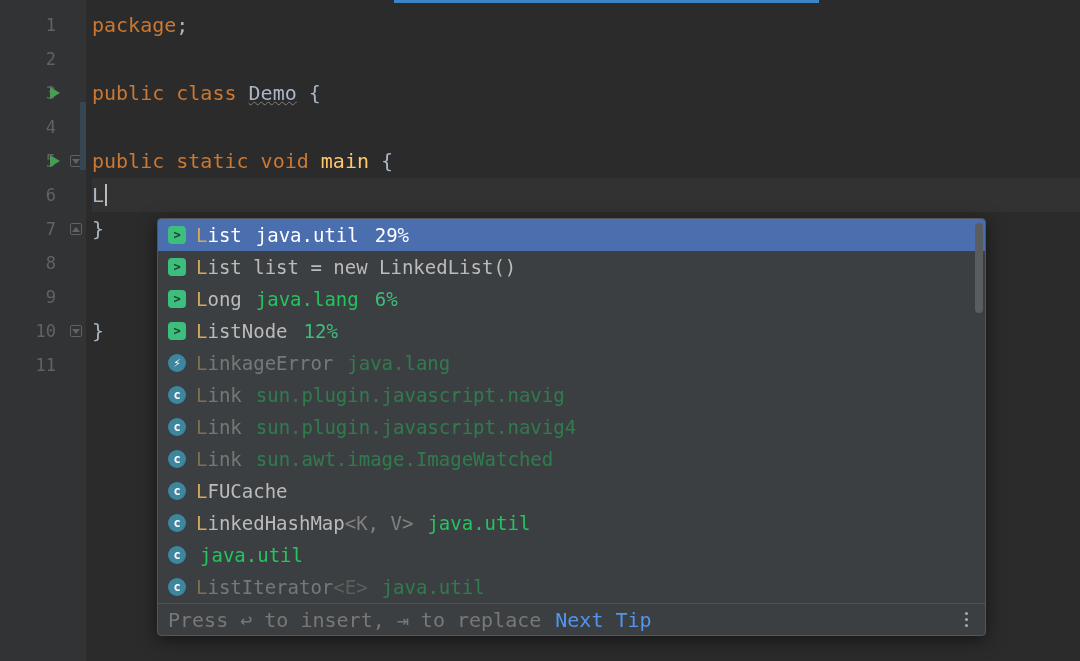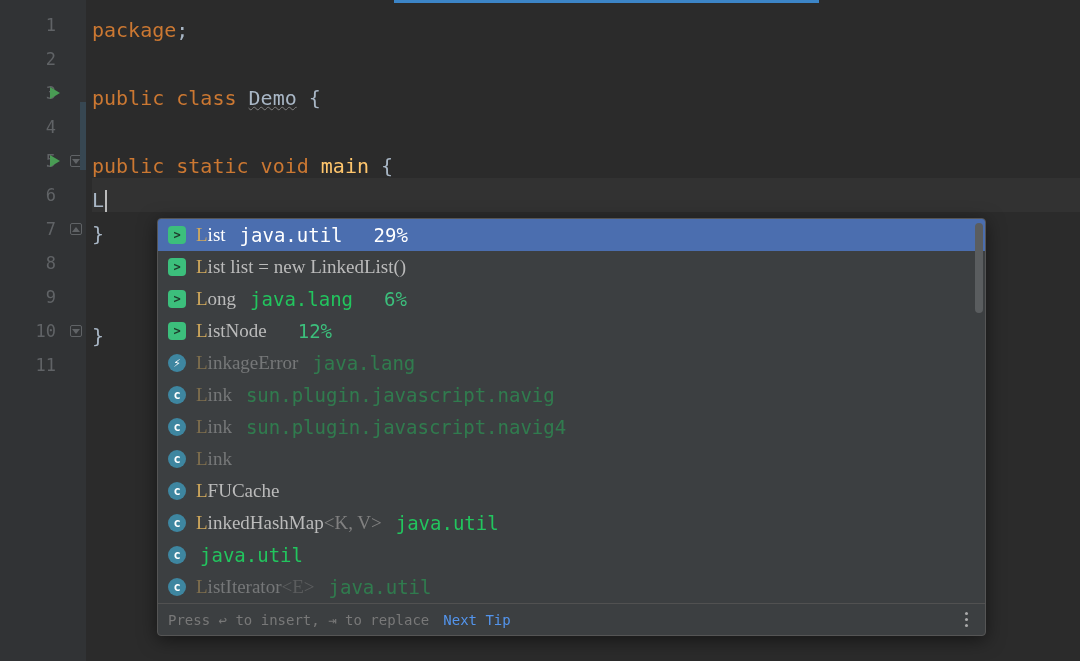--- a/index.html
+++ b/index.html
@@ -74,21 +74,21 @@
   }
   .code {
     flex: 1;
     padding-top: 8px;
     padding-left: 6px;
     position: relative;
   }
   .code-line {
     height: 34px;
     display: flex;
-    align-items: flex-end;
+    align-items: center;
     white-space: pre;
   }
   .code-line.current {
     background: #323232;
   }
   .change-marker {
     position: absolute;
     left: -6px;
     width: 6px;
     background: #374752;
@@ -138,35 +138,35 @@
   .item-icon {
     width: 18px; height: 18px;
     border-radius: 4px;
     display:flex;align-items:center;justify-content:center;
     font-size:12px;font-weight:bold;color:#2b2b2b;
     flex-shrink:0;
   }
   .icon-green { background:#3cbf7c; color:#1e3a2b;}
   .icon-blue  { background:#3e86a0; color:#fff; border-radius:50%;}
   .icon-bolt  { background:#3e86a0; color:#fff; border-radius:50%;}
-  .item-text { color:#bbbbbb;font-family:Liberation Serif, serif; }
+  .item-text { color:#bbbbbb; }
   .item-text .hl { color:#d0a85c; }
   .popup-item.selected .item-text,
   .popup-item.selected .item-detail,
   .popup-item.selected .item-pct { color:#fff; }
   .item-detail { color:#22c55e; margin-left:4px; }
-  .item-pct { color:#3cbf7c; margin-left:21px; }
+  .item-pct { color:#3cbf7c; margin-left:6px; }
   .item-generic { color:#808080; }
   .popup-footer {
     height: 32px;
     border-top:1px solid #515151;
     display:flex;
     align-items:center;
     padding:0 10px;
-    font-size:14px;
+    font-size:20px;
     color:#787878;
   }
   .popup-footer .link { color:#5394ec; margin-left:14px; cursor:pointer;}
   .popup-footer .more {
     margin-left:auto;
     width:18px;height:18px;
     display:flex;flex-direction:column;justify-content:center;align-items:center;gap:3px;
     cursor:pointer;
   }
   .popup-footer .more span{width:3px;height:3px;background:#aaa;border-radius:50%;}
@@ -244,21 +244,21 @@
 
 <div class="popup">
   <div class="popup-list" id="popup-list">
       <div class="popup-item selected"><div class="item-icon icon-green">&gt;</div><span class="item-text"><span class="hl">L</span>ist</span><span class="item-detail">java.util</span><span class="item-pct">29%</span></div>
       <div class="popup-item"><div class="item-icon icon-green">&gt;</div><span class="item-text"><span class="hl">L</span>ist list = new LinkedList()</span></div>
       <div class="popup-item"><div class="item-icon icon-green">&gt;</div><span class="item-text"><span class="hl">L</span>ong</span><span class="item-detail">java.lang</span><span class="item-pct">6%</span></div>
       <div class="popup-item"><div class="item-icon icon-green">&gt;</div><span class="item-text"><span class="hl">L</span>istNode</span><span class="item-pct">12%</span></div>
       <div class="popup-item faded"><div class="item-icon icon-bolt">⚡</div><span class="item-text"><span class="hl">L</span>inkageError</span><span class="item-detail">java.lang</span></div>
       <div class="popup-item faded"><div class="item-icon icon-blue">c</div><span class="item-text"><span class="hl">L</span>ink</span><span class="item-detail">sun.plugin.javascript.navig</span></div>
       <div class="popup-item faded"><div class="item-icon icon-blue">c</div><span class="item-text"><span class="hl">L</span>ink</span><span class="item-detail">sun.plugin.javascript.navig4</span></div>
-      <div class="popup-item faded"><div class="item-icon icon-blue">c</div><span class="item-text"><span class="hl">L</span>ink</span></div>
+      <div class="popup-item faded"><div class="item-icon icon-blue">c</div><span class="item-text"><span class="hl">L</span>ink</span><span class="item-detail">sun.awt.image.ImageWatched</span></div>
       <div class="popup-item"><div class="item-icon icon-blue">c</div><span class="item-text"><span class="hl">L</span>FUCache</span></div>
       <div class="popup-item"><div class="item-icon icon-blue">c</div><span class="item-text"><span class="hl">L</span>inkedHashMap<span class="item-generic">&lt;K, V&gt;</span></span><span class="item-detail">java.util</span></div>
       <div class="popup-item"><div class="item-icon icon-blue">c</div><span class="item-detail">java.util</span></div>
       <div class="popup-item faded"><div class="item-icon icon-blue">c</div><span class="item-text"><span class="hl">L</span>istIterator<span class="item-generic">&lt;E&gt;</span></span><span class="item-detail">java.util</span></div>
     </div>
   <div class="scrollbar"></div>
   <div class="popup-footer">
     <span>Press ↩ to insert, ⇥ to replace</span>
     <span class="link">Next Tip</span>
     <div class="more">

